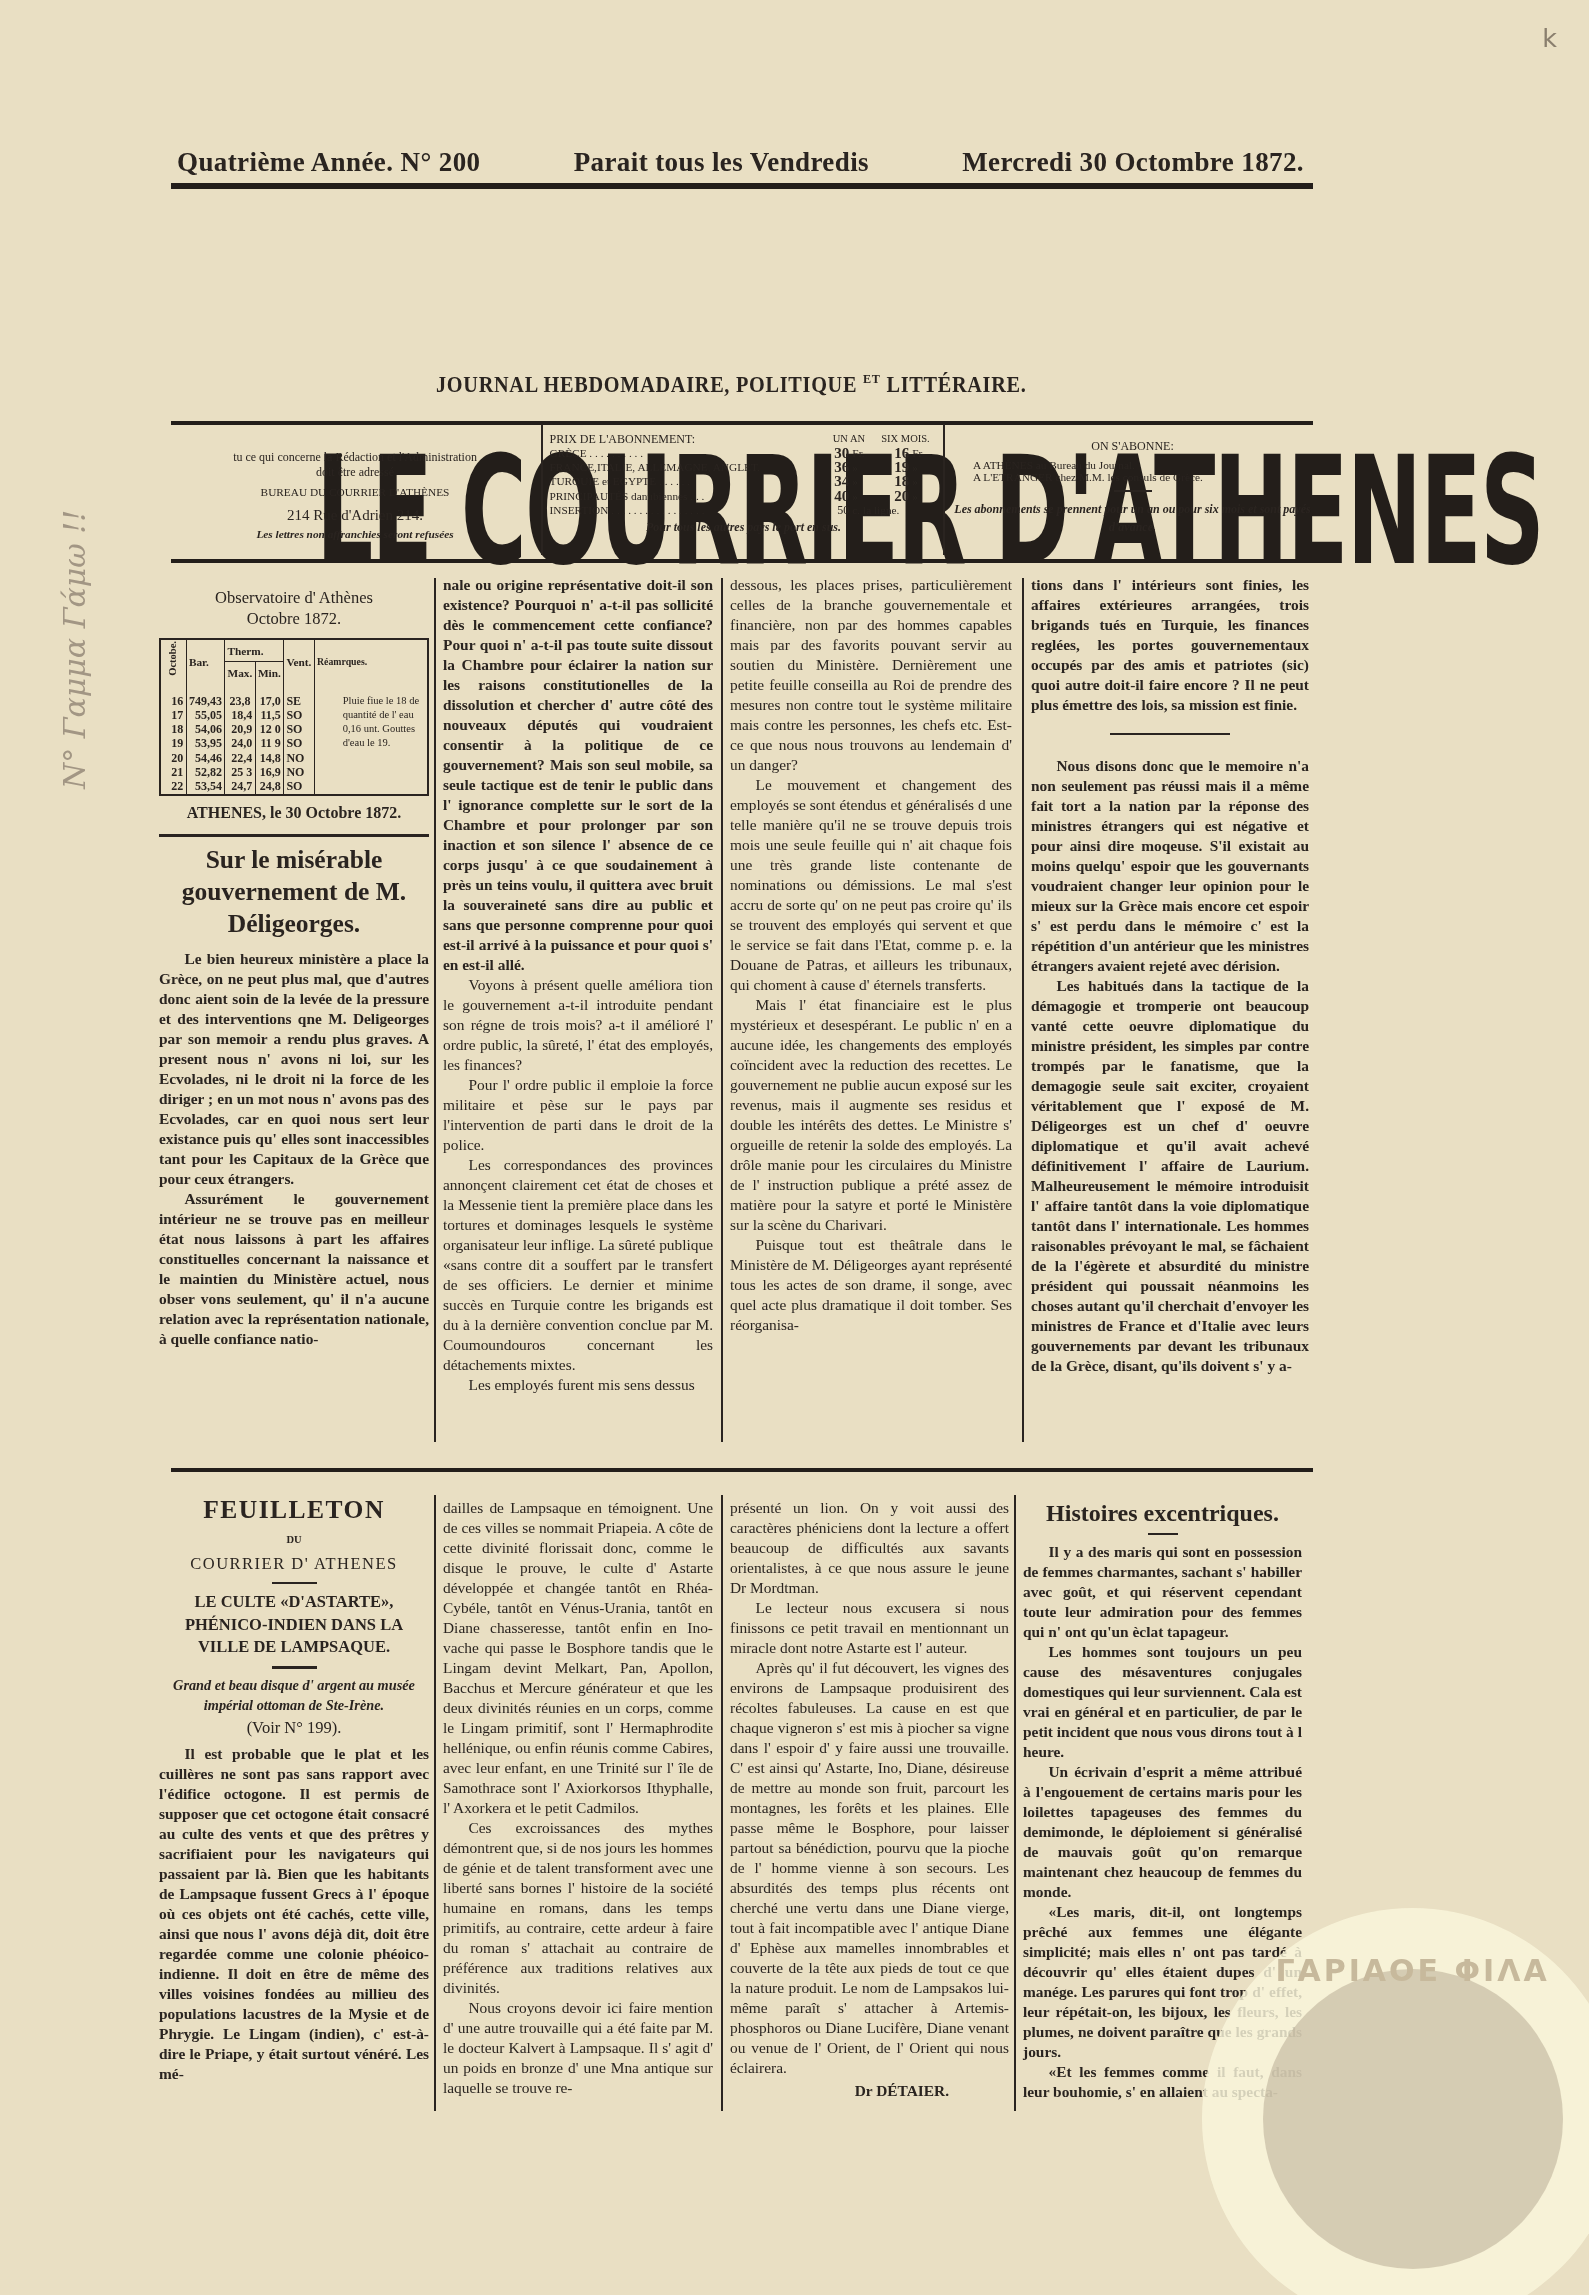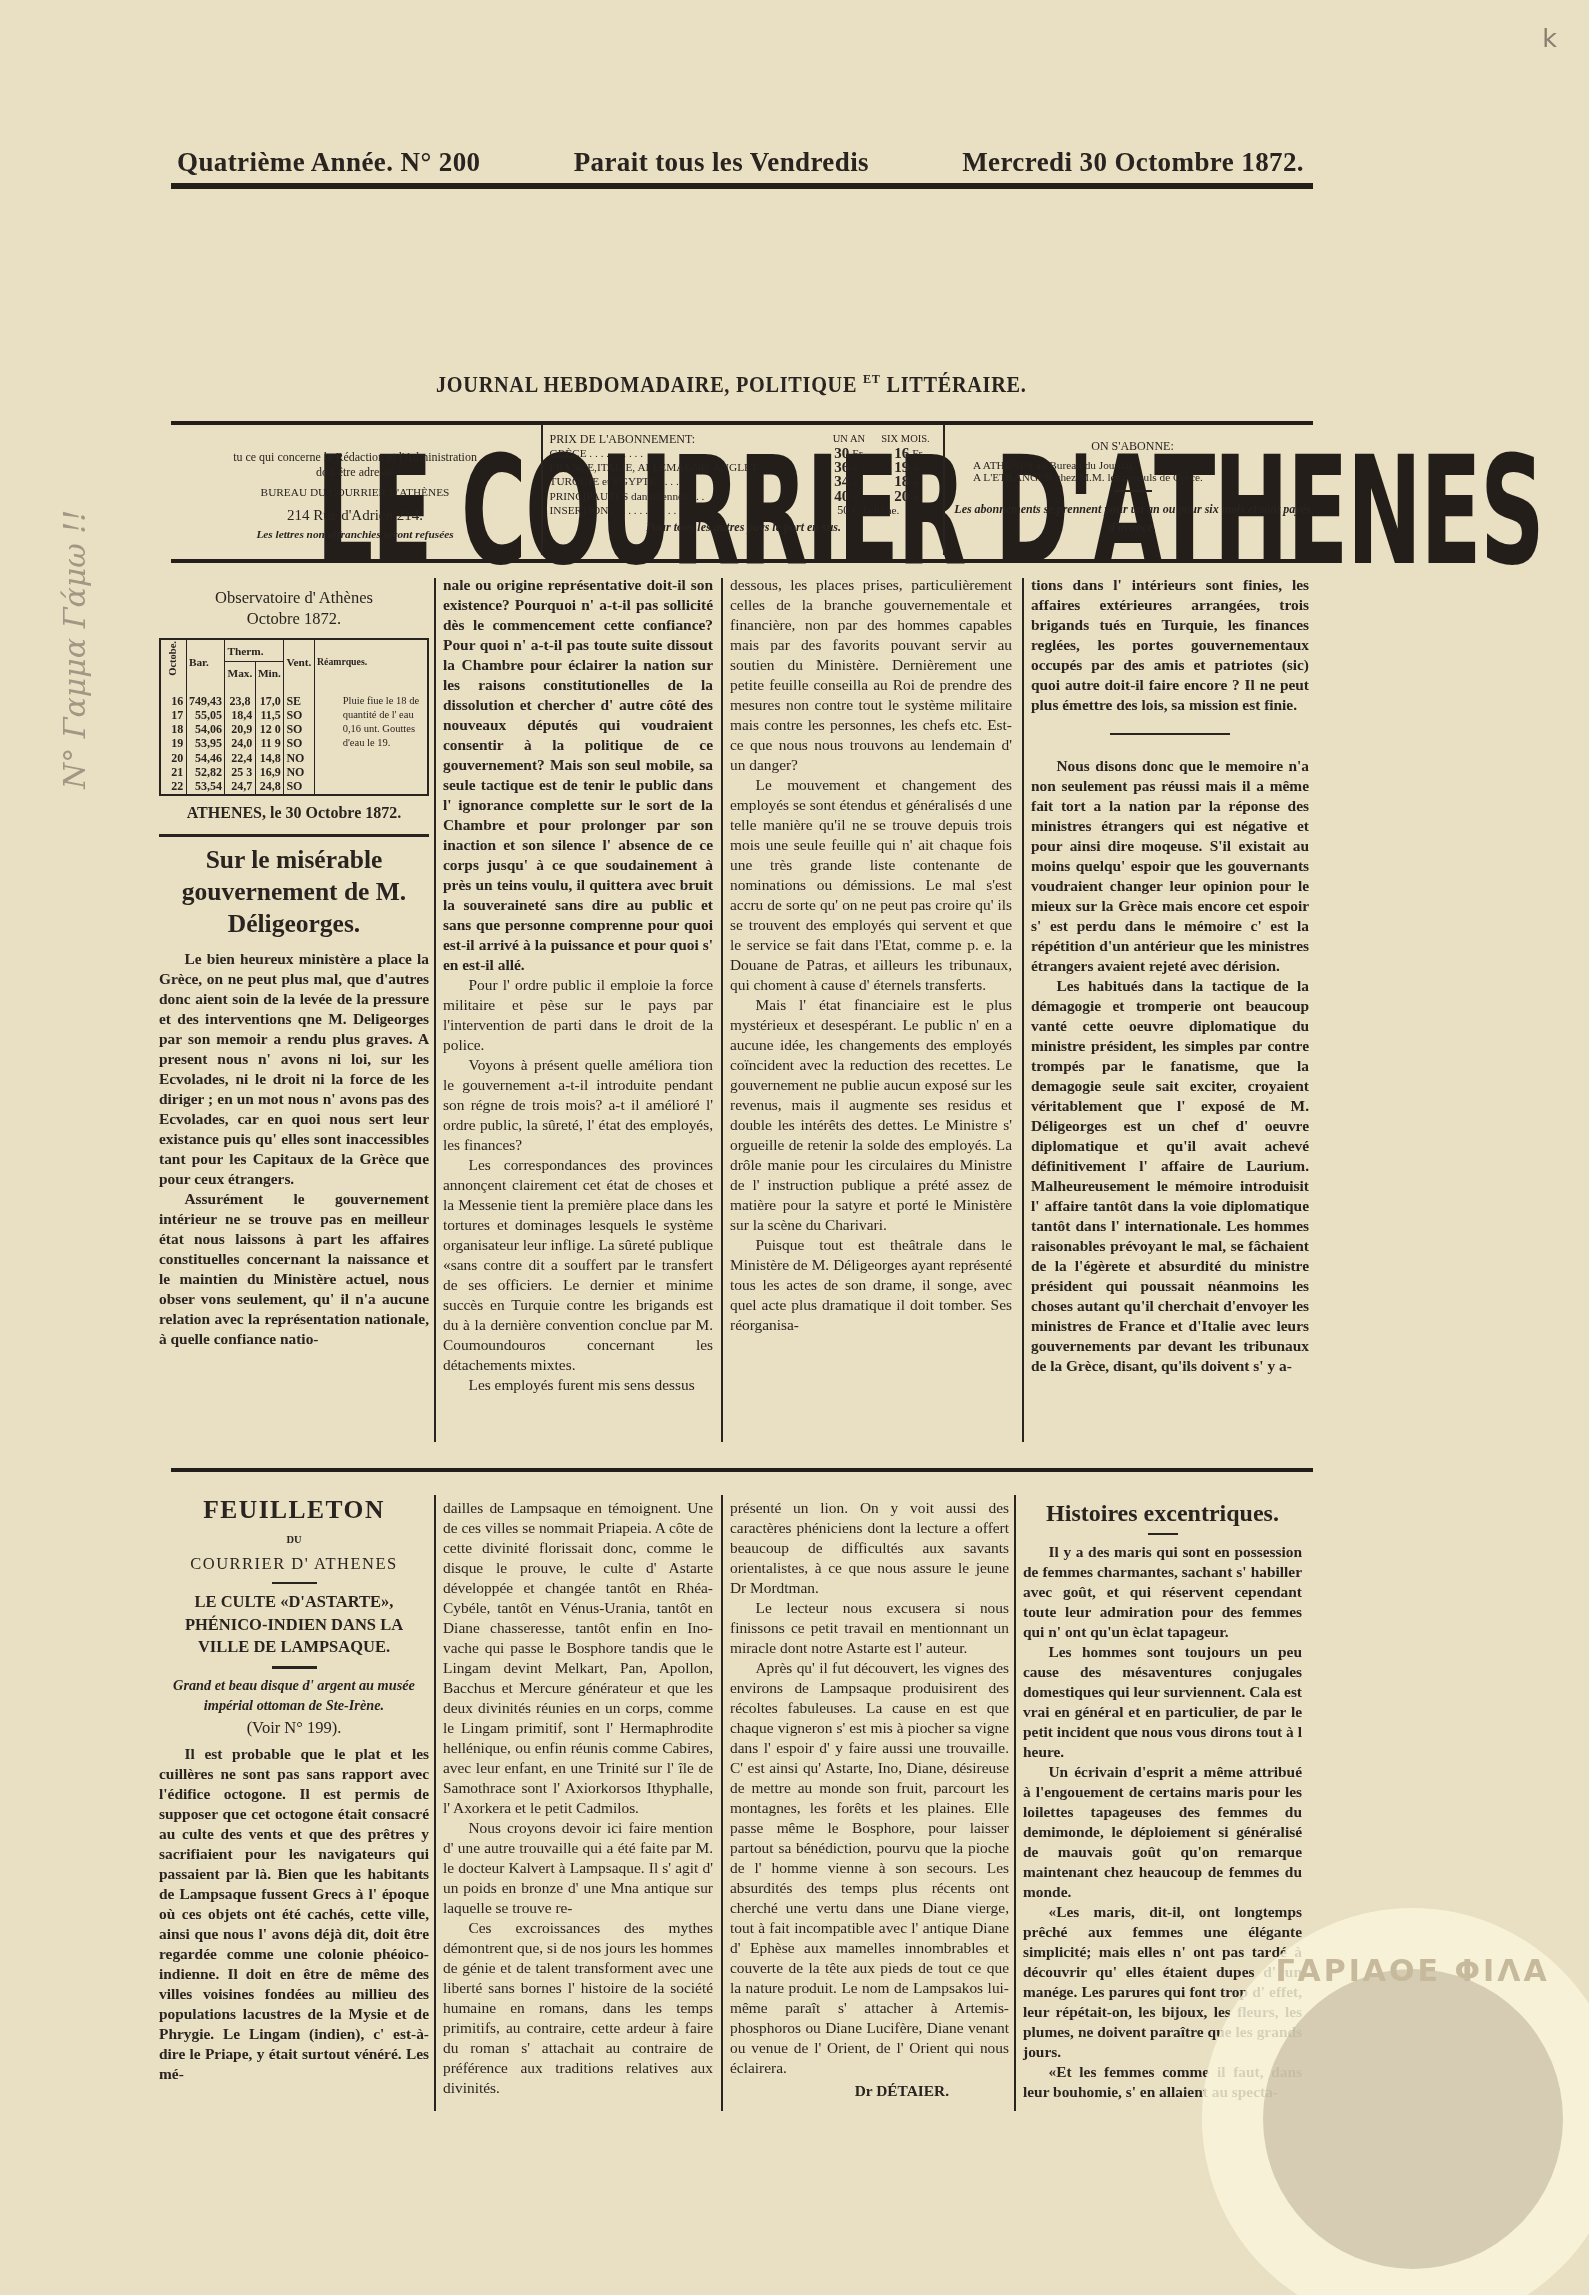--- a/index.html
+++ b/index.html
@@ -248,22 +248,22 @@
       </table>
     <div class="dateline2">ATHENES, le 30 Octobre 1872.</div>
     <div style="height:3px;background:#2a2420;margin:10.5px 0 7.5px 0;"></div>
     <div class="heading-main">Sur le misérable gouvernement de M. Déligeorges.</div>
     <p class="bold">Le bien heureux ministère a place la Grèce, on ne peut plus mal, que d'autres donc aient soin de la levée de la pressure et des interventions qne M. Deligeorges par son memoir a rendu plus graves. A present nous n' avons ni loi, sur les Ecvolades, ni le droit ni la force de les diriger ; en un mot nous n' avons pas des Ecvolades, car en quoi nous sert leur existance puis qu' elles sont inaccessibles tant pour les Capitaux de la Grèce que pour ceux étrangers.</p>
     <p class="bold">Assurément le gouvernement intérieur ne se trouve pas en meilleur état nous laissons à part les affaires constituelles concernant la naissance et le maintien du Ministère actuel, nous obser vons seulement, qu' il n'a aucune relation avec la représentation nationale, à quelle confiance natio-</p>
   </div>
 
   <div class="col" style="left:443px;top:575px;width:270px;">
     <p class="noind bold">nale ou origine représentative doit-il son existence? Pourquoi n' a-t-il pas sollicité dès le commencement cette confiance? Pour quoi n' a-t-il pas toute suite dissout la Chambre pour éclairer la nation sur les raisons constitutionelles de la dissolution et chercher d' autre côté des nouveaux députés qui voudraient consentir à la politique de ce gouvernement? Mais son seul mobile, sa seule tactique est de tenir le public dans l' ignorance complette sur le sort de la Chambre et pour prolonger par son inaction et son silence l' absence de ce corps jusqu' à ce que soudainement à près un teins voulu, il quittera avec bruit la souveraineté sans dire au public et sans que personne comprenne pour quoi est-il arrivé à la puissance et pour quoi s' en est-il allé.</p>
+    <p>Voyons à présent quelle améliora tion le gouvernement a-t-il introduite pendant son régne de trois mois? a-t il amélioré l' ordre public, la sûreté, l' état des employés, les finances?</p>
     <p>Pour l' ordre public il emploie la force militaire et pèse sur le pays par l'intervention de parti dans le droit de la police.</p>
-    <p>Voyons à présent quelle améliora tion le gouvernement a-t-il introduite pendant son régne de trois mois? a-t il amélioré l' ordre public, la sûreté, l' état des employés, les finances?</p>
     <p>Les correspondances des provinces annonçent clairement cet état de choses et la Messenie tient la première place dans les tortures et dominages lesquels le système organisateur leur inflige. La sûreté publique «sans contre dit a souffert par le transfert de ses officiers. Le dernier et minime succès en Turquie contre les brigands est du à la dernière convention conclue par M. Coumoundouros concernant les détachements mixtes.</p>
     <p>Les employés furent mis sens dessus</p>
   </div>
 
   <div class="col" style="left:730px;top:575px;width:282px;">
     <p class="noind">dessous, les places prises, particulièrement celles de la branche gouvernementale et financière, non par des hommes capables mais par des favorits pouvant servir au soutien du Ministère. Dernièrement une petite feuille conseilla au Roi de prendre des mesures non contre tout le système militaire mais contre les personnes, les chefs etc. Est-ce que nous nous trouvons au lendemain d' un danger?</p>
     <p>Le mouvement et changement des employés se sont étendus et généralisés d une telle manière qu'il ne se trouve depuis trois mois une seule feuille qui n' ait chaque fois une très grande liste contenante de nominations ou démissions. Le mal s'est accru de sorte qu' on ne peut pas croire qu' ils se trouvent des employés qui servent et que le service se fait dans l'Etat, comme p. e. la Douane de Patras, et ailleurs les tribunaux, qui choment à cause d' éternels transferts.</p>
     <p>Mais l' état financiaire est le plus mystérieux et desespérant. Le public n' en a aucune idée, les changements des employés coïncident avec la reduction des recettes. Le gouvernement ne publie aucun exposé sur les revenus, mais il augmente ses residus et double les intérêts des dettes. Le Ministre s' orgueille de retenir la solde des employés. La drôle manie pour les circulaires du Ministre de l' instruction publique a prété assez de matière pour la satyre et porté le Ministère sur la scène du Charivari.</p>
     <p>Puisque tout est theâtrale dans le Ministère de M. Déligeorges ayant représenté tous les actes de son drame, il songe, avec quel acte plus dramatique il doit tomber. Ses réorganisa-</p>
   </div>
@@ -288,22 +288,22 @@
     <div class="short-rule"></div>
     <div class="feuil-head">LE CULTE «D'ASTARTE», PHÉNICO-INDIEN DANS LA VILLE DE LAMPSAQUE.</div>
     <div class="short-rule"></div>
     <div class="feuil-italic">Grand et beau disque d' argent au musée impérial ottoman de Ste-Irène.</div>
     <div class="feuil-voir">(Voir N° 199).</div>
     <p class="bold">Il est probable que le plat et les cuillères ne sont pas sans rapport avec l'édifice octogone. Il est permis de supposer que cet octogone était consacré au culte des vents et que des prêtres y sacrifiaient pour les navigateurs qui passaient par là. Bien que les habitants de Lampsaque fussent Grecs à l' époque où ces objets ont été cachés, cette ville, ainsi que nous l' avons déjà dit, doit être regardée comme une colonie phéoico-indienne. Il doit en être de même des villes voisines fondées au millieu des populations lacustres de la Mysie et de Phrygie. Le Lingam (indien), c' est-à-dire le Priape, y était surtout vénéré. Les mé-</p>
   </div>
 
   <div class="col" style="left:443px;top:1498px;width:270px;">
     <p class="noind">dailles de Lampsaque en témoignent. Une de ces villes se nommait Priapeia. A côte de cette divinité florissait donc, comme le disque le prouve, le culte d' Astarte développée et changée tantôt en Rhéa-Cybéle, tantôt en Vénus-Urania, tantôt en Diane chasseresse, tantôt enfin en Ino-vache qui passe le Bosphore tandis que le Lingam devint Melkart, Pan, Apollon, Bacchus et Mercure générateur et que les deux divinités réunies en un corps, comme le Lingam primitif, sont l' Hermaphrodite hellénique, ou enfin réunis comme Cabires, avec leur enfant, en une Trinité sur l' île de Samothrace sont l' Axiorkorsos Ithyphalle, l' Axorkera et le petit Cadmilos.</p>
+    <p>Ces excroissances des mythes démontrent que, si de nos jours les hommes de génie et de talent transforment avec une liberté sans bornes l' histoire de la société humaine en romans, dans les temps primitifs, au contraire, cette ardeur à faire du roman s' attachait au contraire de préférence aux traditions relatives aux divinités.</p>
     <p>Nous croyons devoir ici faire mention d' une autre trouvaille qui a été faite par M. le docteur Kalvert à Lampsaque. Il s' agit d' un poids en bronze d' une Mna antique sur laquelle se trouve re-</p>
-    <p>Ces excroissances des mythes démontrent que, si de nos jours les hommes de génie et de talent transforment avec une liberté sans bornes l' histoire de la société humaine en romans, dans les temps primitifs, au contraire, cette ardeur à faire du roman s' attachait au contraire de préférence aux traditions relatives aux divinités.</p>
   </div>
 
   <div class="col" style="left:730px;top:1498px;width:279px;">
     <p class="noind">présenté un lion. On y voit aussi des caractères phéniciens dont la lecture a offert beaucoup de difficultés aux savants orientalistes, à ce que nous assure le jeune Dr Mordtman.</p>
     <p>Le lecteur nous excusera si nous finissons ce petit travail en mentionnant un miracle dont notre Astarte est l' auteur.</p>
     <p>Après qu' il fut découvert, les vignes des environs de Lampsaque produisirent des récoltes fabuleuses. La cause en est que chaque vigneron s' est mis à piocher sa vigne dans l' espoir d' y faire aussi une trouvaille. C' est ainsi qu' Astarte, Ino, Diane, désireuse de mettre au monde son fruit, parcourt les montagnes, les forêts et les plaines. Elle passe même le Bosphore, pour laisser partout sa bénédiction, pourvu que la pioche de l' homme vienne à son secours. Les absurdités des temps plus récents ont cherché une vertu dans une Diane vierge, tout à fait incompatible avec l' antique Diane d' Ephèse aux mamelles innombrables et couverte de la tête aux pieds de tout ce que la nature produit. Le nom de Lampsakos lui-même paraît s' attacher à Artemis-phosphoros ou Diane Lucifère, Diane venant ou venue de l' Orient, de l' Orient qui nous éclairera.</p>
     <div class="signature">Dr DÉTAIER.</div>
   </div>
 
   <div class="col bold" style="left:1023px;top:1498px;width:279px;">

